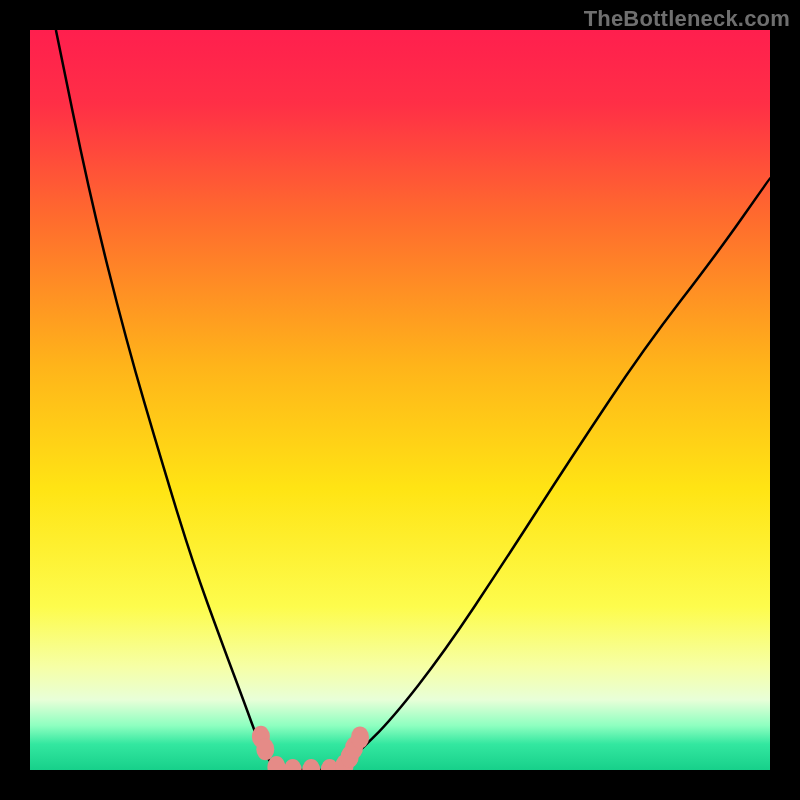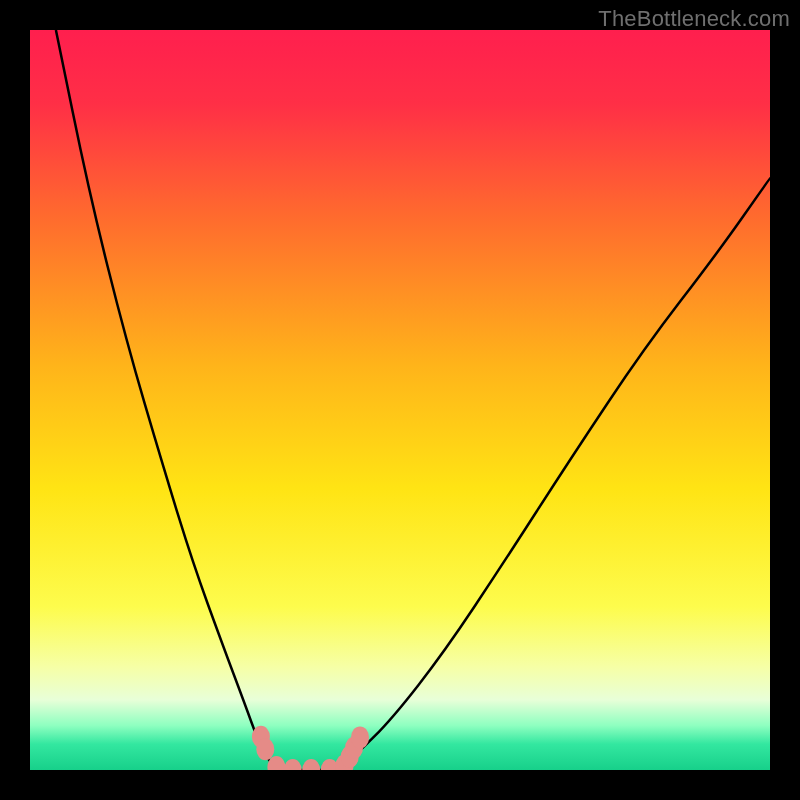--- a/index.html
+++ b/index.html
@@ -22,21 +22,21 @@
   .gradient {
     position: absolute;
     inset: 0;
   }
   .watermark {
     position: absolute;
     top: 6px;
     right: 10px;
     color: #6f6f6f;
     font-size: 22px;
-    font-weight: 400;
+    font-weight: 700;
     letter-spacing: 0.2px;
     user-select: none;
   }
   svg.curves, svg.markers {
     position: absolute;
     inset: 0;
     width: 100%;
     height: 100%;
   }
 </style>

